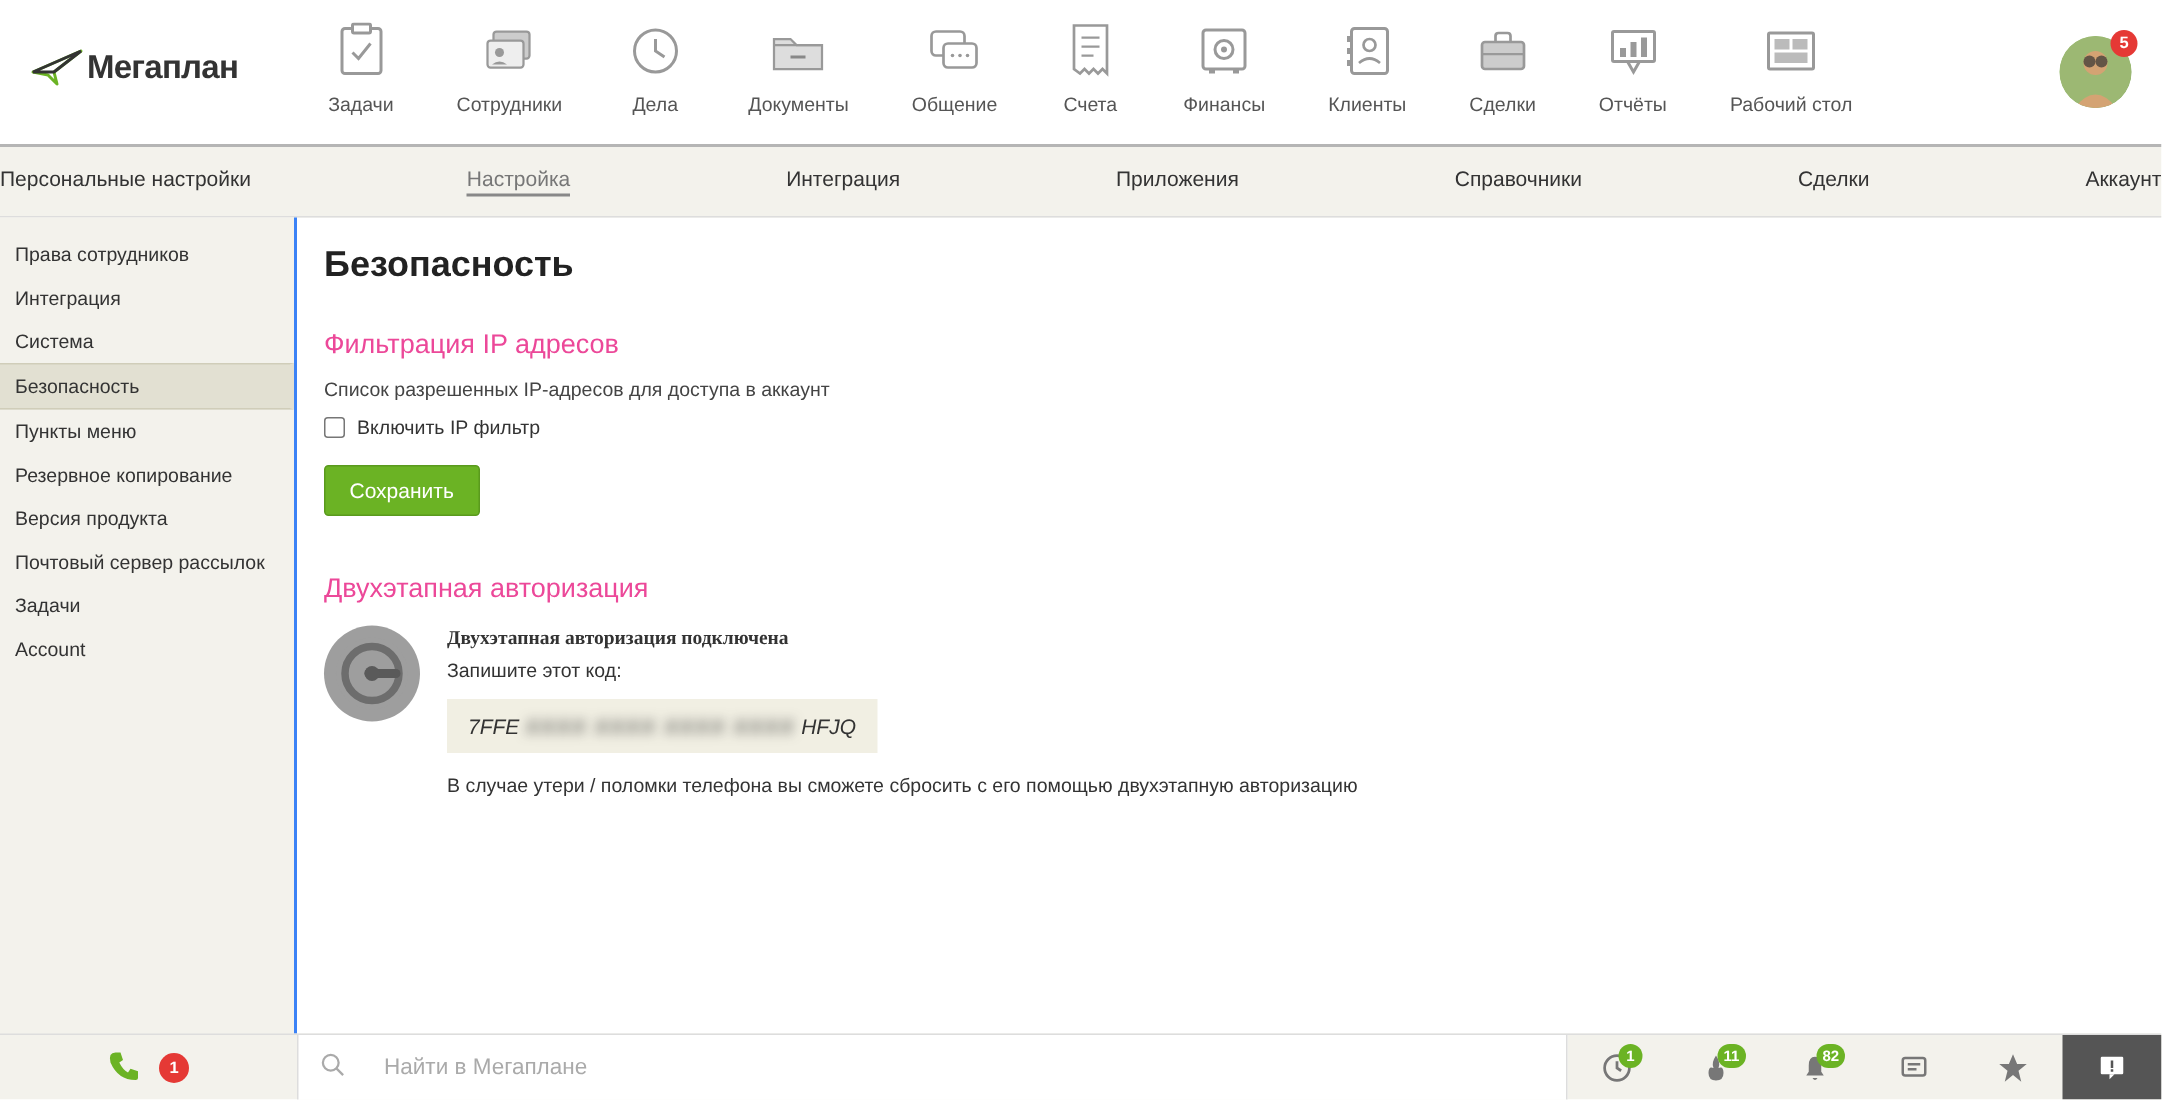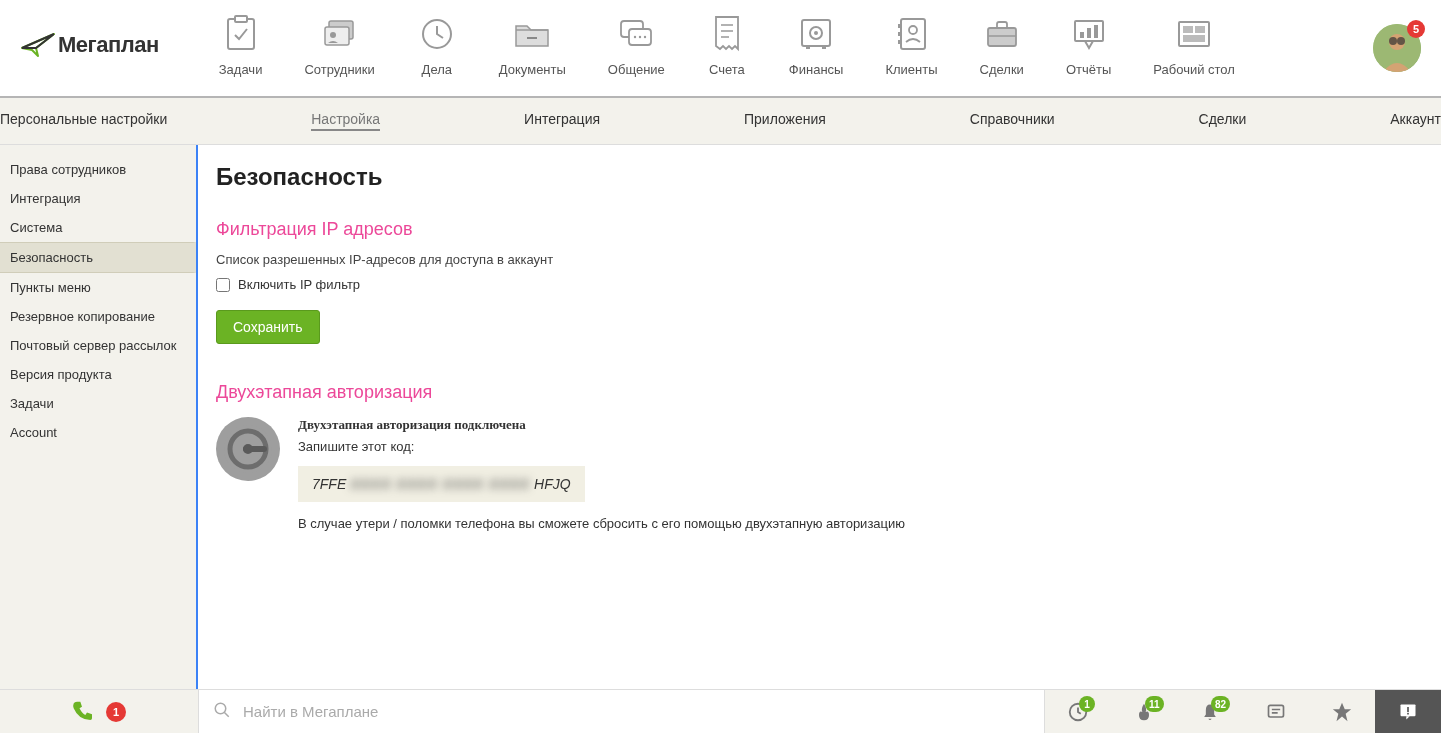--- a/index.html
+++ b/index.html
@@ -48,21 +48,21 @@
   .twofa-sub { font-size:13px; margin-bottom: 12px; color:#333; }
   .code-box { background:#f1efe3; padding: 10px 14px; display:inline-block; font-size:14px; color:#333; margin-bottom: 14px; font-style: italic; }
   .code-box .blur { filter: blur(4px); letter-spacing: 1px; user-select:none; }
   .twofa-note { font-size:13px; color:#333; }
 
   
   .bottombar { position:absolute; bottom:0; left:0; right:0; height:44px; background:#f3f2ec; border-top:1px solid #ddd; display:flex; align-items:center; }
   .bb-left { width:198px; display:flex; align-items:center; justify-content:center; gap:14px; }
   .bb-phone { color:#6bb324; }
   .bb-badge { background:#e53935; color:#fff; font-size:11px; font-weight:bold; border-radius:10px; min-width:20px; height:20px; display:flex; align-items:center; justify-content:center; padding:0 6px; }
-  .bb-search { flex:1; display:flex; align-items:center; background:#fff; height:44px; border-left:1px solid #ddd; border-right:1px solid #ddd; position:relative; }
+  .bb-search { flex:1; display:flex; align-items:center; background:#fff; height:44px; border-left:1px solid #ddd; border-right:1px solid #ddd; position:relative;padding-left:13px; }
   .bb-search .search-ico { position:absolute; left:14px; color:#aaa; }
   .bb-search input { width:100%; height:100%; border:none; outline:none; padding-left:44px; font-size:15px; color:#333; background:transparent; }
   .bb-search input::placeholder { color:#aaa; }
   .bb-right { display:flex; align-items:center; height:100%; }
   .bb-item { width:66px; height:100%; display:flex; align-items:center; justify-content:center; position:relative; cursor:pointer; color:#777; }
   .bb-item .mini-badge { position:absolute; top:6px; left:34px; background:#6bb324; color:#fff; font-size:10px; font-weight:bold; border-radius:8px; min-width:16px; height:16px; display:flex; align-items:center; justify-content:center; padding:0 4px; }
   .bb-item.dark { background:#555; color:#fff; }
 </style>
 </head>
 <body>
@@ -223,22 +223,22 @@
 </div>
 
 <div class="layout">
   <div class="sidebar">
     <div class="sidebar-item">Права сотрудников</div>
     <div class="sidebar-item">Интеграция</div>
     <div class="sidebar-item">Система</div>
     <div class="sidebar-item active">Безопасность</div>
     <div class="sidebar-item">Пункты меню</div>
     <div class="sidebar-item">Резервное копирование</div>
+    <div class="sidebar-item">Версия продукта</div>
     <div class="sidebar-item">Почтовый сервер рассылок</div>
-    <div class="sidebar-item">Версия продукта</div>
     <div class="sidebar-item">Задачи</div>
     <div class="sidebar-item">Account</div>
   </div>
 
   <div class="content">
     <h1 class="page-title">Безопасность</h1>
 
     <h2 class="section-title">Фильтрация IP адресов</h2>
     <div class="desc">Список разрешенных IP-адресов для доступа в аккаунт</div>
     <label class="checkbox-row">

